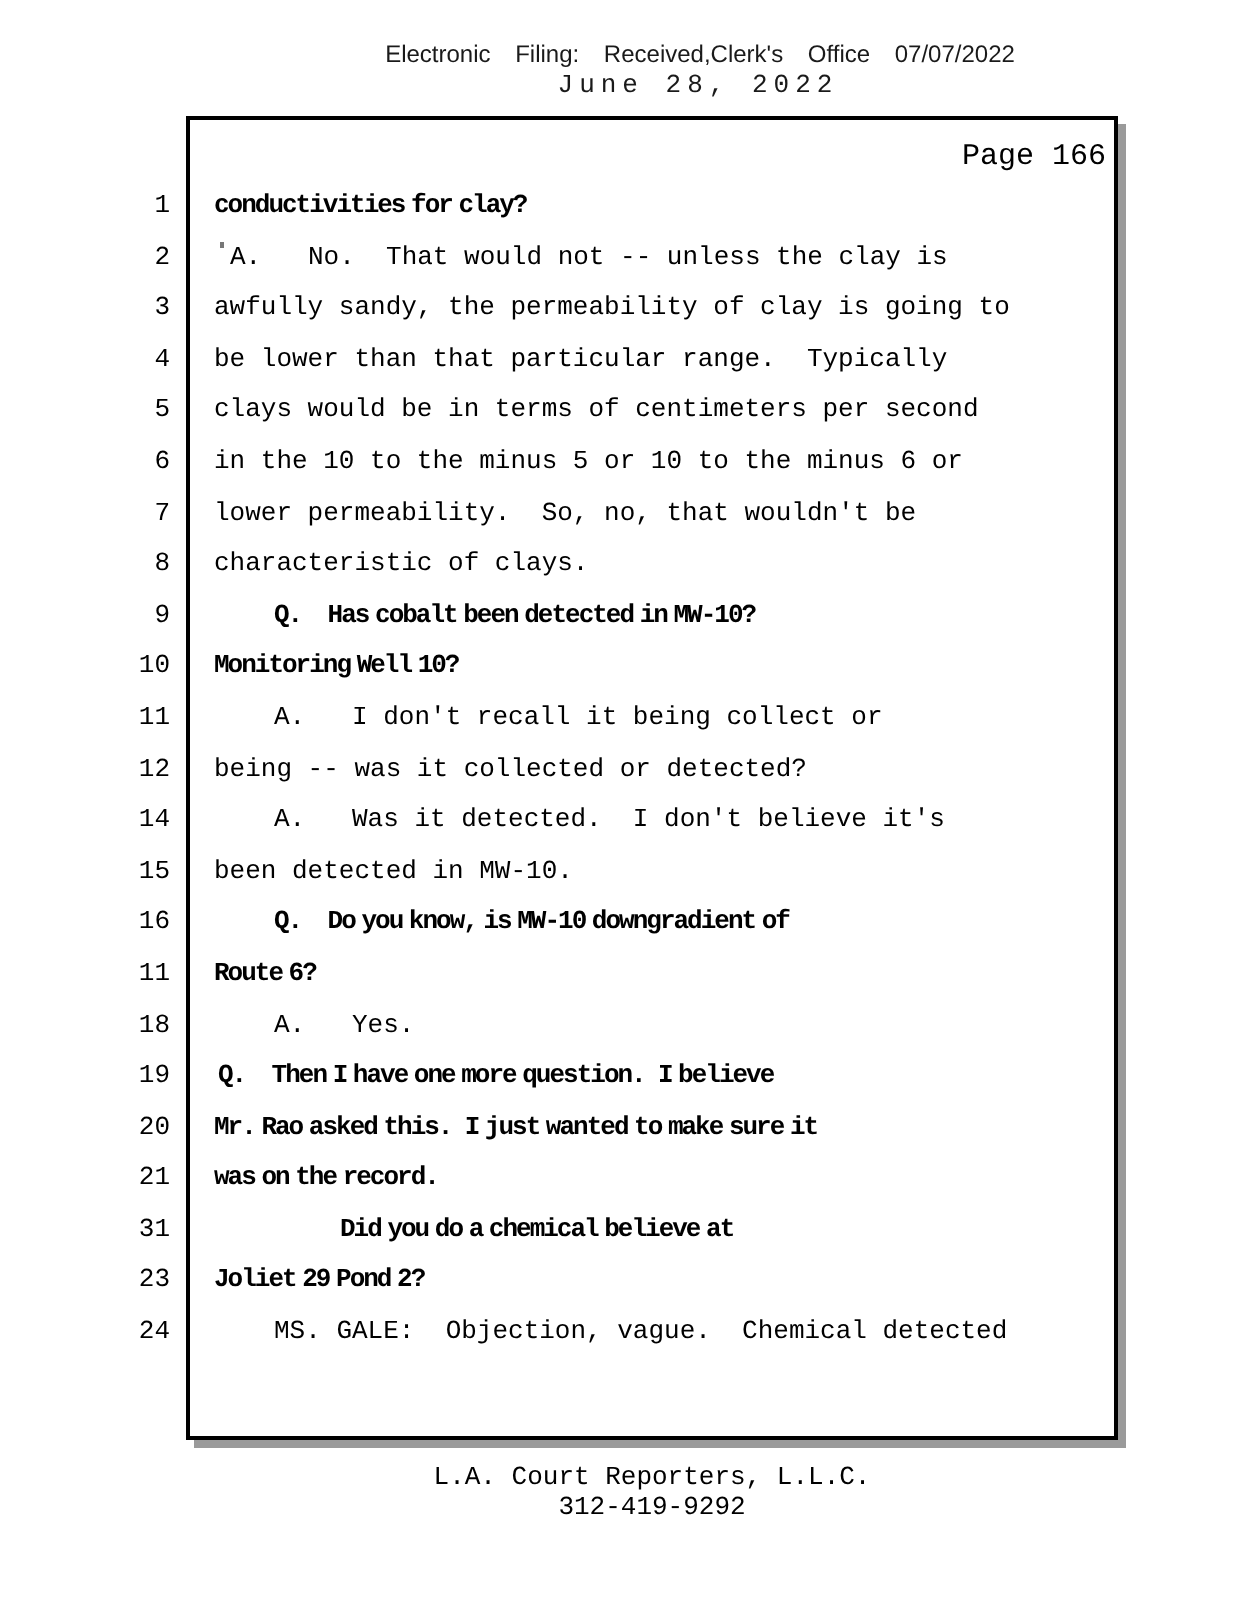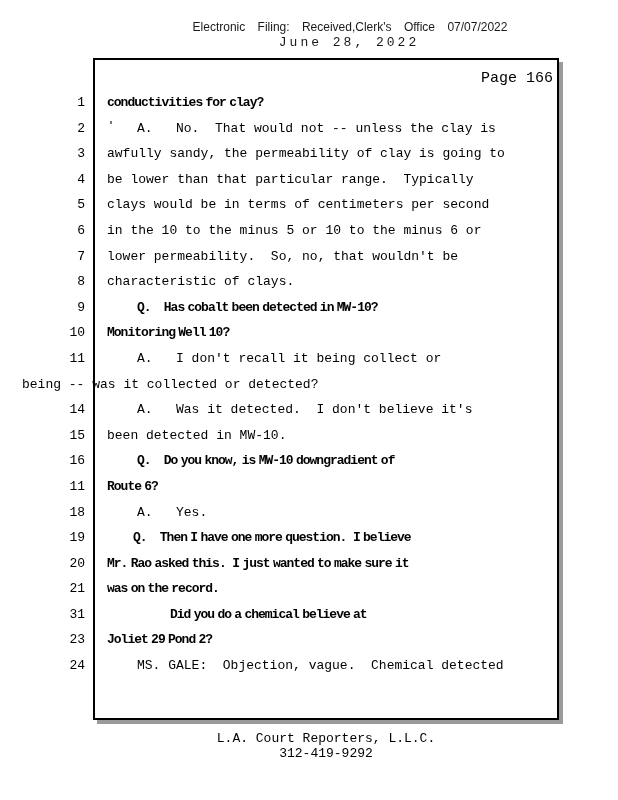--- a/index.html
+++ b/index.html
@@ -44,21 +44,21 @@
 
   <div class="pagelabel">Page 166</div>
 
   <div class="lines">
       <div class="trow">
         <span class="lnum">1</span>
         <span class="ltext bold" style="margin-left: 22px;">conductivities for clay?</span>
       </div>
       <div class="trow">
         <span class="lnum">2</span>
-        <span class="ltext" style="margin-left: 52px;">A.   No.  That would not -- unless the clay is</span>
+        <span class="ltext" style="margin-left: 30px;">A.   No.  That would not -- unless the clay is</span>
       </div>
       <div class="trow">
         <span class="lnum">3</span>
         <span class="ltext" style="margin-left: 22px;">awfully sandy, the permeability of clay is going to</span>
       </div>
       <div class="trow">
         <span class="lnum">4</span>
         <span class="ltext" style="margin-left: 22px;">be lower than that particular range.  Typically</span>
       </div>
       <div class="trow">
@@ -83,20 +83,21 @@
       </div>
       <div class="trow">
         <span class="lnum">10</span>
         <span class="ltext bold" style="margin-left: 22px;">Monitoring Well 10?</span>
       </div>
       <div class="trow">
         <span class="lnum">11</span>
         <span class="ltext" style="margin-left: 52px;">A.   I don't recall it being collect or</span>
       </div>
       <div class="trow">
+        <span class="lnum">12</span>
         <span class="ltext" style="margin-left: 22px;">being -- was it collected or detected?</span>
       </div>
       <div class="trow">
         <span class="lnum">14</span>
         <span class="ltext" style="margin-left: 52px;">A.   Was it detected.  I don't believe it's</span>
       </div>
       <div class="trow">
         <span class="lnum">15</span>
         <span class="ltext" style="margin-left: 22px;">been detected in MW-10.</span>
       </div>
@@ -107,21 +108,21 @@
       <div class="trow">
         <span class="lnum">11</span>
         <span class="ltext bold" style="margin-left: 22px;">Route 6?</span>
       </div>
       <div class="trow">
         <span class="lnum">18</span>
         <span class="ltext" style="margin-left: 52px;">A.   Yes.</span>
       </div>
       <div class="trow">
         <span class="lnum">19</span>
-        <span class="ltext bold" style="margin-left: 48px;">Q.    Then I have one more question.  I believe</span>
+        <span class="ltext bold" style="margin-left: 24px;">Q.    Then I have one more question.  I believe</span>
       </div>
       <div class="trow">
         <span class="lnum">20</span>
         <span class="ltext bold" style="margin-left: 22px;">Mr. Rao asked this.  I just wanted to make sure it</span>
       </div>
       <div class="trow">
         <span class="lnum">21</span>
         <span class="ltext bold" style="margin-left: 22px;">was on the record.</span>
       </div>
       <div class="trow">

